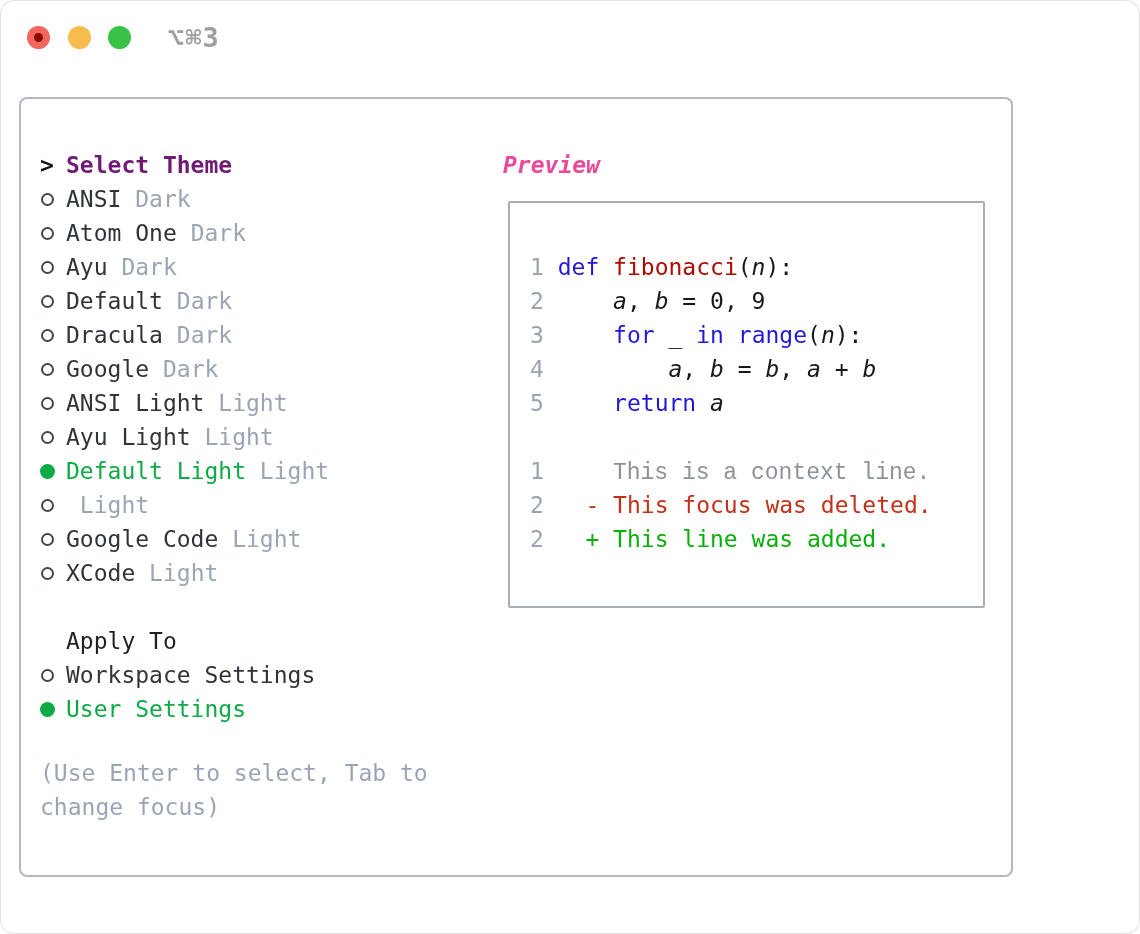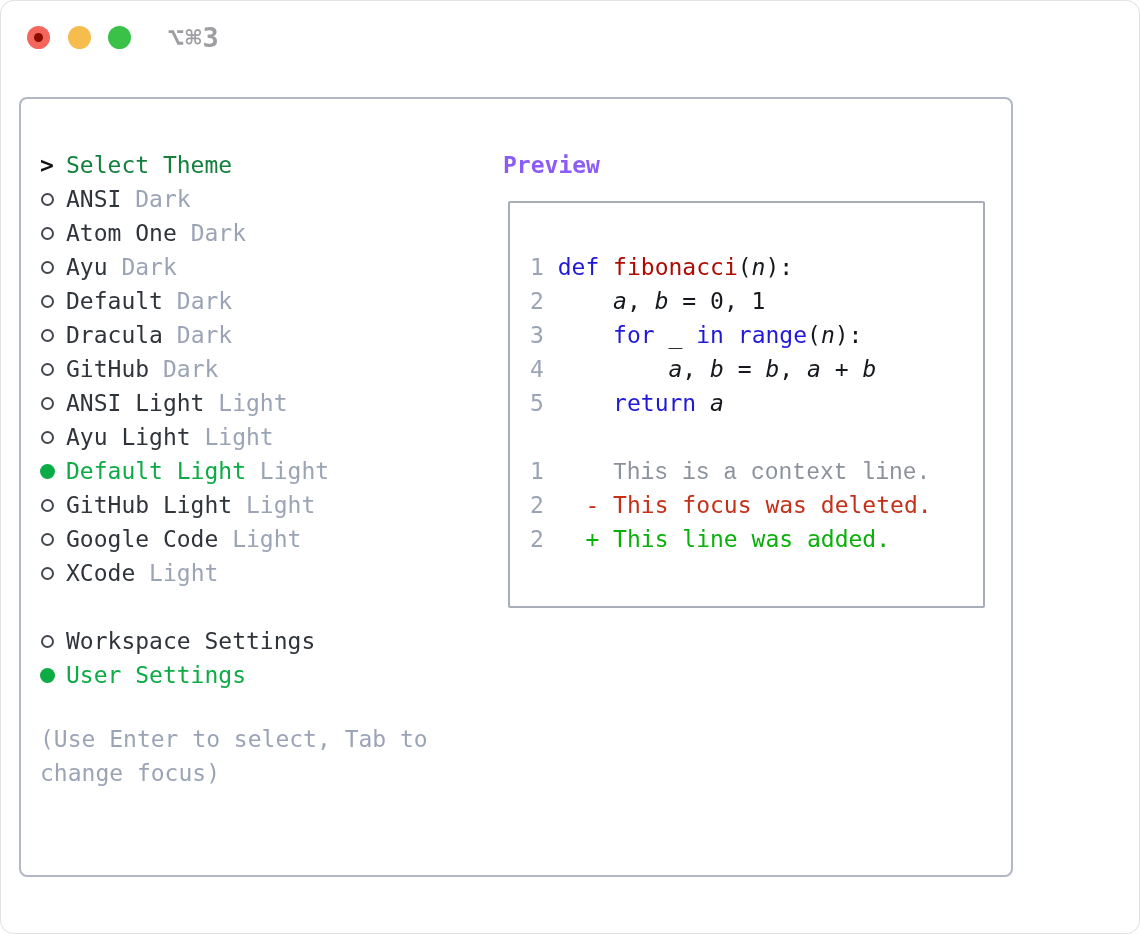--- a/index.html
+++ b/index.html
@@ -43,30 +43,30 @@
   .marker { width:26px; display:flex; align-items:center; }
   .ring {
     width:13px; height:13px; border-radius:50%;
     border:2px solid #43484f; margin-left:1px;
   }
   .dot-sel {
     width:15px; height:15px; border-radius:50%;
     background:var(--sel-green);
   }
   .prompt { font-weight:700; color:#101315; font-size:23px; }
-  .h1 { font-weight:400; color:#15803d; }
+  .h1 { font-weight:700; color:#701a75; }
   .h2 { font-weight:400; color:#1d2126; }
   .item-name { color:var(--text-dark); }
   .item-name.selected { color:var(--sel-green); }
   .variant { color:var(--muted-gray); }
   .gap1 { height:34px; }
   .hint { font-size:23px; line-height:34px; color:var(--muted-gray); white-space:pre; margin-top:30px; }
 
   
-  .preview-title { height:34px; display:flex; align-items:center; font-size:23px; font-weight:700; color:#8b5cf6; }
+  .preview-title { height:34px; display:flex; align-items:center; font-size:23px; font-weight:700; color:#ec4899;font-style:italic; }
   .preview-box {
     margin-top:19px; margin-left:5px;
     width:477px; height:407px;
     border:2px solid var(--preview-border); border-radius:2px;
     padding:47px 0 0 20px;
     overflow:hidden;
   }
   .pline { height:34px; line-height:34px; font-size:23px; white-space:pre; }
   .lnum { color:var(--muted-gray); }
   .kw  { color:var(--kw-blue); }
@@ -98,47 +98,51 @@
         <span class="marker"><span class="prompt">&gt;</span></span>
         <span class="h1">Select Theme</span>
       </div>
 
       <div id="theme-list">
           <div class="row"><span class="marker"><span class="ring"></span></span><span class="item-name">ANSI</span><span class="variant"> Dark</span></div>
           <div class="row"><span class="marker"><span class="ring"></span></span><span class="item-name">Atom One</span><span class="variant"> Dark</span></div>
           <div class="row"><span class="marker"><span class="ring"></span></span><span class="item-name">Ayu</span><span class="variant"> Dark</span></div>
           <div class="row"><span class="marker"><span class="ring"></span></span><span class="item-name">Default</span><span class="variant"> Dark</span></div>
           <div class="row"><span class="marker"><span class="ring"></span></span><span class="item-name">Dracula</span><span class="variant"> Dark</span></div>
-          <div class="row"><span class="marker"><span class="ring"></span></span><span class="item-name">GitHub</span><span class="variant"> Dark</span></div>
+          <div class="row"><span class="marker"><span class="ring"></span></span><span class="item-name">Google</span><span class="variant"> Dark</span></div>
           <div class="row"><span class="marker"><span class="ring"></span></span><span class="item-name">ANSI Light</span><span class="variant"> Light</span></div>
           <div class="row"><span class="marker"><span class="ring"></span></span><span class="item-name">Ayu Light</span><span class="variant"> Light</span></div>
           <div class="row"><span class="marker"><span class="dot-sel"></span></span><span class="item-name selected">Default Light</span><span class="variant"> Light</span></div>
-          <div class="row"><span class="marker"><span class="ring"></span></span><span class="item-name">GitHub Light</span><span class="variant"> Light</span></div>
+          <div class="row"><span class="marker"><span class="ring"></span></span><span class="variant"> Light</span></div>
           <div class="row"><span class="marker"><span class="ring"></span></span><span class="item-name">Google Code</span><span class="variant"> Light</span></div>
           <div class="row"><span class="marker"><span class="ring"></span></span><span class="item-name">XCode</span><span class="variant"> Light</span></div>
         </div>
 
       <div class="gap1"></div>
 
+      <div class="row">
+        <span class="marker"></span>
+        <span class="h2">Apply To</span>
+      </div>
 
       <div id="apply-list">
           <div class="row"><span class="marker"><span class="ring"></span></span><span class="item-name">Workspace Settings</span></div>
           <div class="row"><span class="marker"><span class="dot-sel"></span></span><span class="item-name selected">User Settings</span></div>
         </div>
 
       <div class="hint">(Use Enter to select, Tab to
 change focus)</div>
     </div>
 
     <div class="right">
       <div class="preview-title">Preview</div>
       <div class="preview-box">
         <div id="preview-lines">
             <div class="pline"><span class="lnum">1 </span><span class="kw">def</span><span class="pl"> </span><span class="fn">fibonacci</span><span class="pl">(</span><span class="vr">n</span><span class="pl">):</span></div>
-            <div class="pline"><span class="lnum">2 </span><span class="pl">    </span><span class="vr">a</span><span class="pl">, </span><span class="vr">b</span><span class="pl"> = 0, 1</span></div>
+            <div class="pline"><span class="lnum">2 </span><span class="pl">    </span><span class="vr">a</span><span class="pl">, </span><span class="vr">b</span><span class="pl"> = 0, 9</span></div>
             <div class="pline"><span class="lnum">3 </span><span class="pl">    </span><span class="kw">for</span><span class="pl"> </span><span class="vr">_</span><span class="pl"> </span><span class="kw">in</span><span class="pl"> </span><span class="kw">range</span><span class="pl">(</span><span class="vr">n</span><span class="pl">):</span></div>
             <div class="pline"><span class="lnum">4 </span><span class="pl">        </span><span class="vr">a</span><span class="pl">, </span><span class="vr">b</span><span class="pl"> = </span><span class="vr">b</span><span class="pl">, </span><span class="vr">a</span><span class="pl"> + </span><span class="vr">b</span></div>
             <div class="pline"><span class="lnum">5 </span><span class="pl">    </span><span class="kw">return</span><span class="pl"> </span><span class="vr">a</span></div>
             <div class="pline"></div>
             <div class="pline"><span class="lnum">1 </span><span class="ctx">    This is a context line.</span></div>
             <div class="pline"><span class="lnum">2 </span><span class="del">  - This focus was deleted.</span></div>
             <div class="pline"><span class="lnum">2 </span><span class="add">  + This line was added.</span></div>
           </div>
       </div>
     </div>

